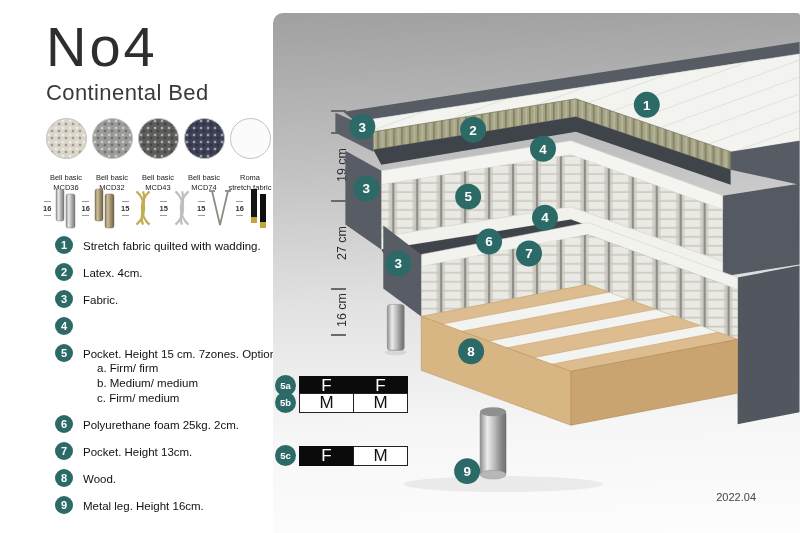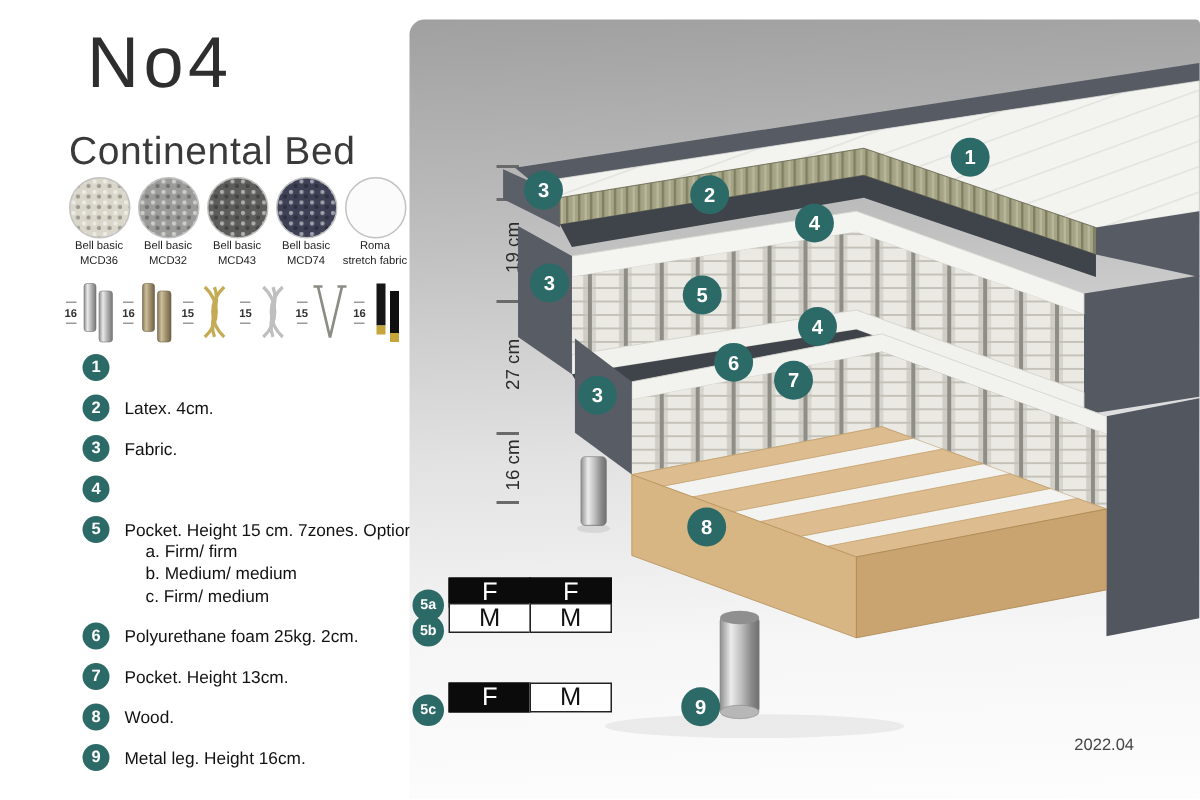--- a/index.html
+++ b/index.html
@@ -1,50 +1,50 @@
 <!DOCTYPE html>
 <html><head>
 <meta charset="utf-8">
 <style>
   html,body{margin:0;padding:0;background:#fff;}
   #stage{position:relative;width:800px;height:533px;background:#fff;overflow:hidden;
          font-family:"Liberation Sans",sans-serif;}
   
   .title{position:absolute;left:46px;top:18px;}
-  .title .main{font-size:48px;font-weight:300;color:#2e2e2e;letter-spacing:3px;line-height:1.05;margin-left:12px;}
-  .title .sub{font-size:26px;font-weight:300;color:#3a3a3a;letter-spacing:.4px;margin-top:17px;}
+  .title .main{font-size:56px;font-weight:300;color:#2e2e2e;letter-spacing:3px;line-height:1.05;}
+  .title .sub{font-size:22px;font-weight:300;color:#3a3a3a;letter-spacing:.4px;margin-top:3px;}
   .swatches{position:absolute;left:44px;top:118px;display:flex;gap:2px;}
   .swatch{width:44px;display:flex;flex-direction:column;align-items:center;}
   .swatch .circle{width:41px;height:41px;border-radius:50%;border:1px solid #c2c2c2;box-sizing:border-box;}
   .swatch .circle.woven{background-image:
       radial-gradient(circle at 2px 2px, rgba(255,255,255,.5) 1.1px, transparent 1.7px),
       radial-gradient(circle at 5px 5px, rgba(0,0,0,.28) 1.1px, transparent 1.7px);
       background-size:7px 7px;}
-  .swatch .lbl{font-size:7.5px;color:#222;text-align:center;line-height:1.3;margin-top:0;}
+  .swatch .lbl{font-size:7.5px;color:#222;text-align:center;line-height:1.3;margin-top:14px;}
   .legs{position:absolute;left:42px;top:185px;display:flex;}
   .leg{width:38.5px;display:flex;align-items:center;justify-content:center;gap:2px;height:46px;}
   .leg .numcol{display:flex;flex-direction:column;align-items:center;gap:2px;}
   .leg .dash{width:7px;height:1px;background:#9a9a9a;}
   .leg .num{font-size:7.5px;font-weight:bold;color:#333;text-align:center;}
   .features{position:absolute;left:55px;top:236px;width:215px;}
   .feat{display:flex;gap:10px;margin-bottom:9px;align-items:flex-start;}
   .badge{flex:0 0 18px;width:18px;height:18px;border-radius:50%;background:#2C6A68;color:#fff;
          font-size:11px;font-weight:bold;display:flex;align-items:center;justify-content:center;}
   .feat .txt{font-size:11.5px;color:#121212;line-height:1.3;padding-top:2.5px;white-space:nowrap;}
   .feat .opt{margin-left:14px;white-space:nowrap;}
   
   .panel{position:absolute;left:273px;top:13px;width:527px;height:520px;border-radius:10px 3px 0 0;
          background:linear-gradient(178deg,#a0a0a0 0%,#c0c0c0 28%,#e2e2e2 55%,#f6f6f6 78%,#fdfdfd 100%);}
   .panel svg{position:absolute;left:0;top:0;}
   .tick{position:absolute;left:58px;width:15px;height:1.5px;background:#6a6a6a;}
   .dim{position:absolute;left:49px;width:40px;text-align:center;transform:rotate(-90deg);
        font-size:12.5px;color:#2b2b2b;white-space:nowrap;}
   .frow{position:absolute;left:2px;display:flex;align-items:center;gap:3px;}
   .fbadge{width:21px;height:21px;border-radius:50%;background:#2C6A68;color:#fff;font-size:9.5px;
-          font-weight:bold;display:flex;align-items:center;justify-content:center;margin-top:18px;}
+          font-weight:bold;display:flex;align-items:center;justify-content:center;}
   .fcells{display:flex;}
   .fcell{width:55px;height:20px;display:flex;align-items:center;justify-content:center;
          font-size:17px;box-sizing:border-box;}
   .fcell.dark{background:#0b0b0b;color:#fff;border:1px solid #0b0b0b;}
   .fcell.light{background:#fff;color:#111;border:1px solid #222;}
   .fcell + .fcell{margin-left:-1px;}
   .date{position:absolute;right:44px;top:478px;font-size:11px;color:#454545;}
 </style>
 </head>
 <body>
@@ -171,20 +171,21 @@
           <rect x="5" y="30" width="6" height="6" fill="#C6A43C"></rect>
         <rect x="14" y="7" width="6" height="28" fill="#0f0f0f"></rect>
           <rect x="14" y="35" width="6" height="6" fill="#C6A43C"></rect>
       </svg>
     </div>
   </div>
 
   <div class="features">
     <div class="feat">
         <span class="badge">1</span>
+        <span class="txt">Stretch fabric quilted with wadding.</span>
       </div>
     <div class="feat">
         <span class="badge">2</span>
         <span class="txt">Latex. 4cm.</span>
       </div>
     <div class="feat">
         <span class="badge">3</span>
         <span class="txt">Fabric.</span>
       </div>
     <div class="feat">

